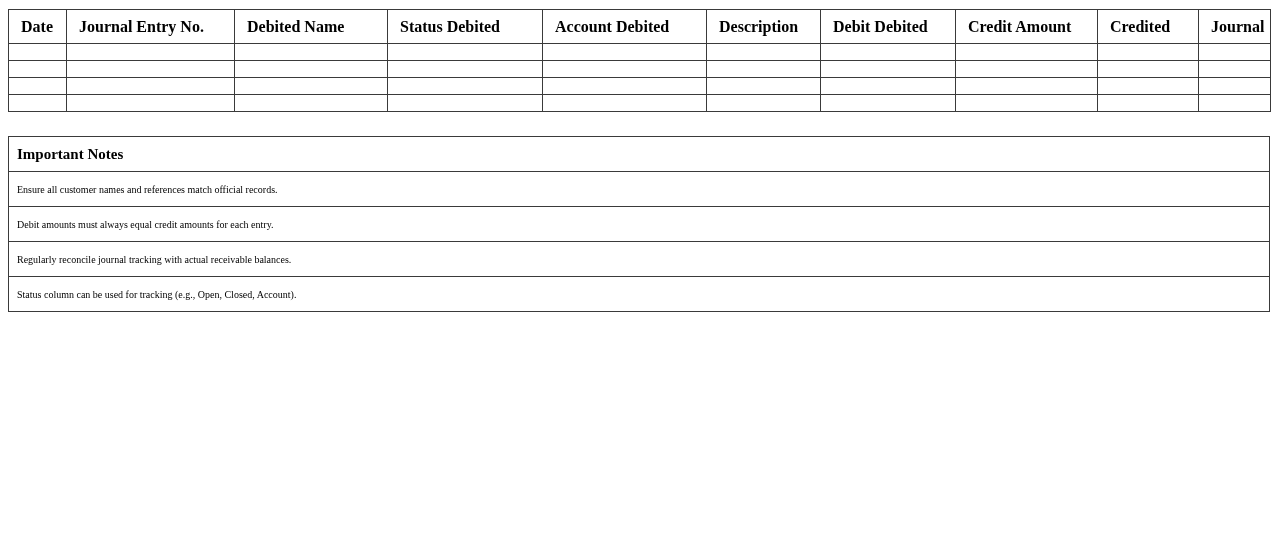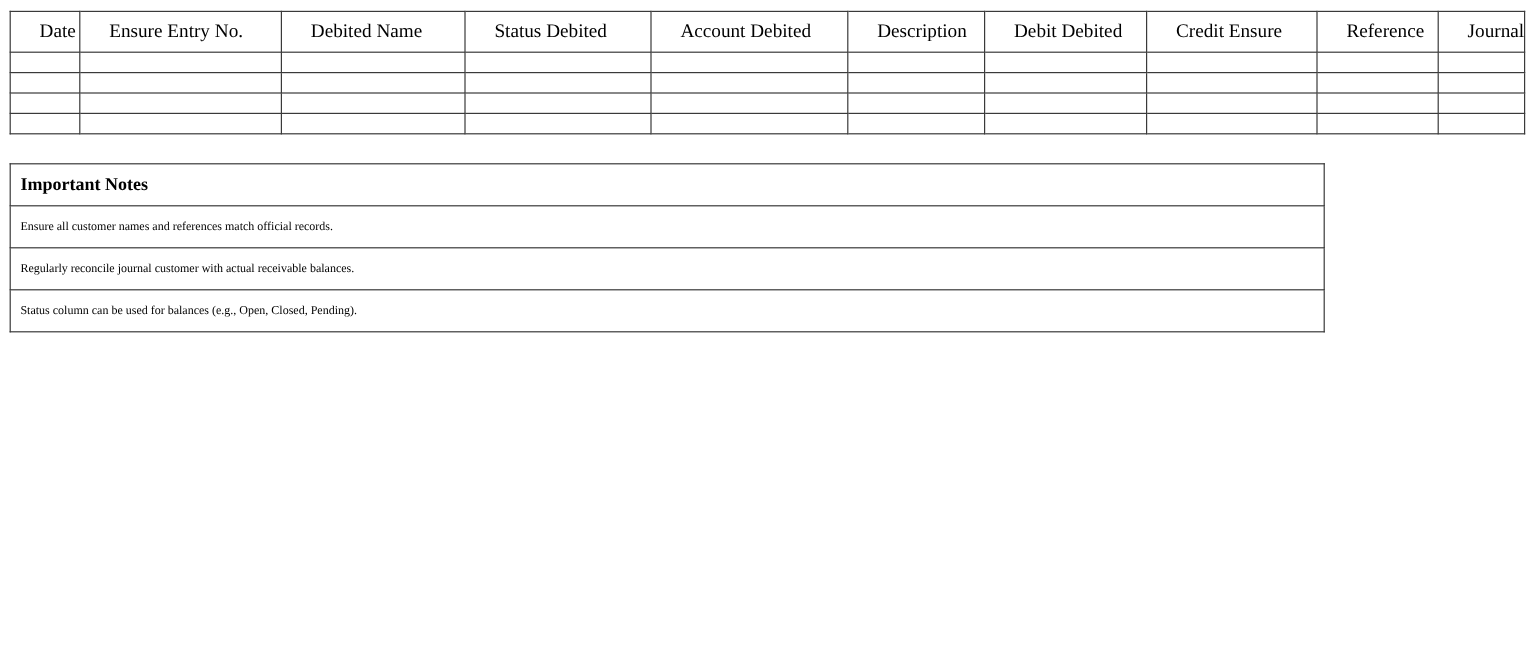--- a/index.html
+++ b/index.html
@@ -1,22 +1,22 @@
 <!DOCTYPE html>
 <html><head>
 <meta charset="utf-8">
 <style>
   html, body { margin: 0; padding: 0; background: #ffffff; }
   body { width: 1278px; height: 550px; position: relative; font-family: "Liberation Serif", "DejaVu Serif", serif; color: #000; }
   table { border-collapse: collapse; position: absolute; left: 8px; }
   td, th { border: 1px solid #3a3a3a; padding: 0; }
   #journal { top: 9px; width: 1262px; table-layout: fixed; }
-  #journal th { height: 33px; font-weight: normal; font-size: 16px; text-align: left; padding-left: 24px; vertical-align: middle; white-space: nowrap; }
+  #journal th { height: 33px; font-weight: bold; font-size: 16px; text-align: left; padding-left: 12px; vertical-align: middle; white-space: nowrap; }
   #journal td { height: 16px; }
-  #notes { top: 136px; width: 1096px; }
+  #notes { top: 136px; width: 1262px; }
   #notes td { height: 34px; font-size: 10px; padding-left: 8px; vertical-align: middle; }
   #notes td.head { font-weight: bold; font-size: 15px; }
 </style>
 </head>
 <body>
 
 <table id="journal">
   <colgroup>
     <col style="width:58px">
       <col style="width:168px">
@@ -25,28 +25,28 @@
       <col style="width:164px">
     <col style="width:114px">
       <col style="width:135px">
       <col style="width:142px">
       <col style="width:101px">
       <col style="width:72px">
   </colgroup>
   <thead>
     <tr>
       <th>Date</th>
-      <th>Ensure Entry No.</th>
+      <th>Journal Entry No.</th>
       <th>Debited Name</th>
       <th>Status Debited</th>
       <th>Account Debited</th>
       <th>Description</th>
       <th>Debit Debited</th>
-      <th>Credit Ensure</th>
-      <th>Reference</th>
+      <th>Credit Amount</th>
+      <th>Credited</th>
       <th>Journal</th>
     </tr>
   </thead>
   <tbody>
     <tr>
       <td></td>
       <td></td>
       <td></td>
       <td></td>
       <td></td>
@@ -97,19 +97,22 @@
 
 <table id="notes">
   <tbody>
       <tr>
     <td class="head">Important Notes</td>
   </tr>
   <tr>
     <td>Ensure all customer names and references match official records.</td>
   </tr>
   <tr>
-    <td>Regularly reconcile journal customer with actual receivable balances.</td>
+    <td>Debit amounts must always equal credit amounts for each entry.</td>
   </tr>
   <tr>
-    <td>Status column can be used for balances (e.g., Open, Closed, Pending).</td>
+    <td>Regularly reconcile journal tracking with actual receivable balances.</td>
+  </tr>
+  <tr>
+    <td>Status column can be used for tracking (e.g., Open, Closed, Account).</td>
   </tr>
 </tbody>
   </table>
 
 </body></html>

